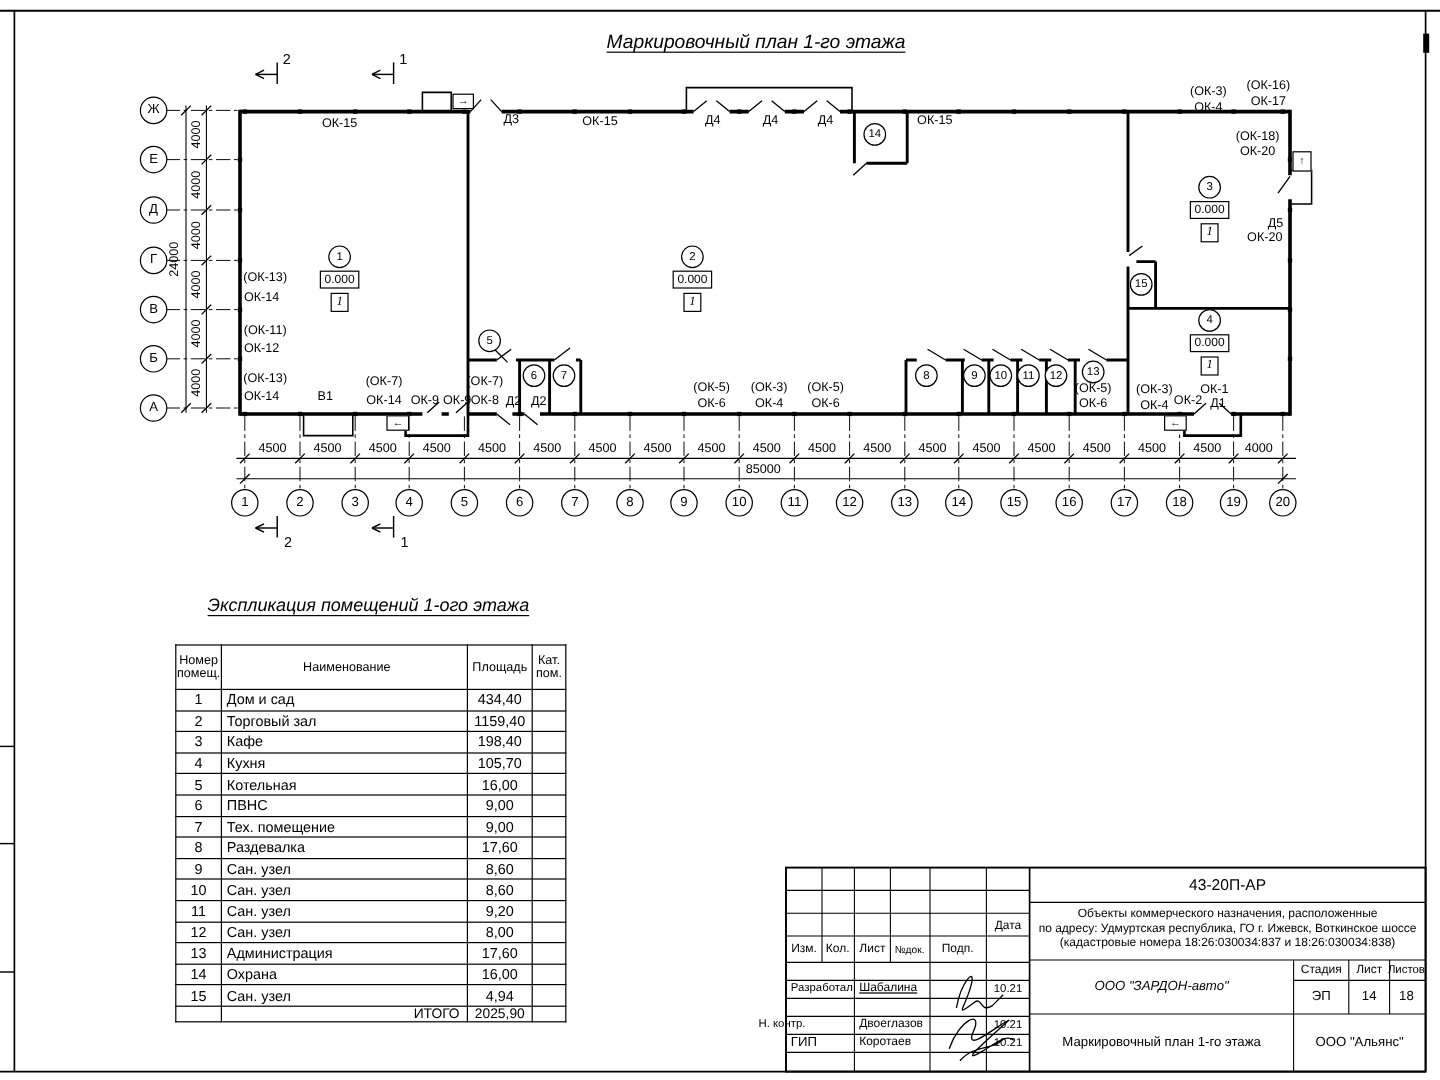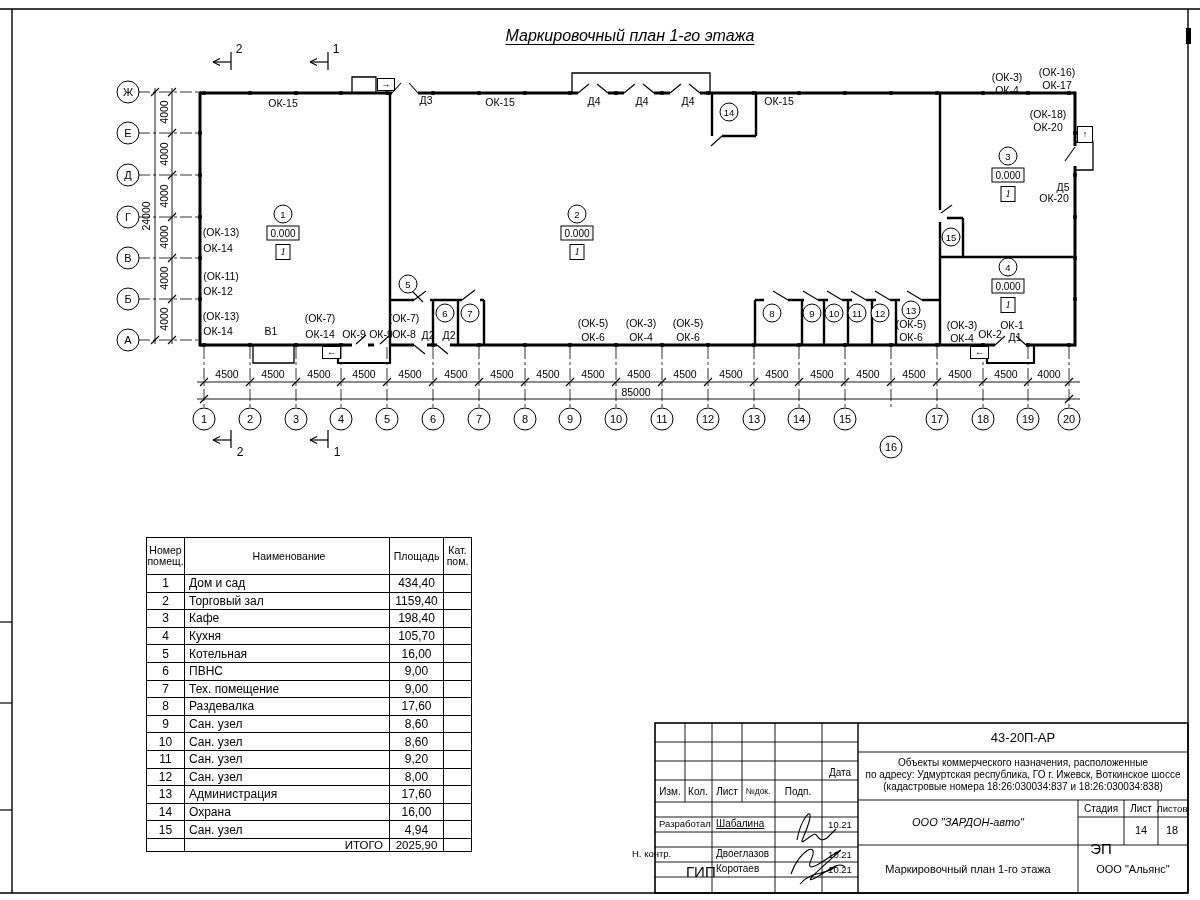--- a/index.html
+++ b/index.html
@@ -236,20 +236,21 @@
         <rect x="198.2" y="215.2" width="3.6" height="3.6" fill="#000"></rect>
         <rect x="1073.2" y="215.2" width="3.6" height="3.6" fill="#000"></rect>
         <rect x="198.2" y="256.2" width="3.6" height="3.6" fill="#000"></rect>
         <rect x="1073.2" y="256.2" width="3.6" height="3.6" fill="#000"></rect>
         <rect x="198.2" y="297.2" width="3.6" height="3.6" fill="#000"></rect>
         <rect x="1073.2" y="297.2" width="3.6" height="3.6" fill="#000"></rect>
       </g>
 </svg>
 
 <div class="ctr title" style="left:630px;top:36px;">Маркировочный план 1-го этажа</div>
+<div class="ctr title" style="left:307px;top:505px;font-size:15px;">Экспликация помещений 1-ого этажа</div>
 
 <div class="abox" style="left:377px;top:78px;width:16px;height:11px;">→</div>
 <div class="abox" style="left:322px;top:346px;width:17px;height:11px;">←</div>
 <div class="abox" style="left:970px;top:346px;width:17px;height:11px;">←</div>
 <div class="abox" style="left:1077px;top:126px;width:14px;height:15px;line-height:15px;">↑</div>
 
 <div class="ctr lbl" style="left:636px;top:392px;background:#fff;padding:0 3px;">85000</div>
 <div class="rot lbl" style="position:absolute;left:146px;top:216px;">24000</div>
 
 <table class="expl">
@@ -366,21 +367,21 @@
 <div class="ctr st" style="left:1023px;top:737px;font-size:13px;">43-20П-АР</div>
 <div class="ctr st" style="left:1023px;top:762px;">Объекты коммерческого назначения, расположенные</div>
 <div class="ctr st" style="left:1023px;top:774px;">по адресу: Удмуртская республика, ГО г. Ижевск, Воткинское шоссе</div>
 <div class="ctr st" style="left:1023px;top:786px;">(кадастровые номера 18:26:030034:837 и 18:26:030034:838)</div>
 <div class="ctr st" style="left:968px;top:822px;font-style:italic;font-size:11px;">ООО "ЗАРДОН-авто"</div>
 <div class="ctr st" style="left:968px;top:869px;font-size:11px;">Маркировочный план 1-го этажа</div>
 <div class="ctr st" style="left:1133px;top:869px;font-size:11px;">ООО "Альянс"</div>
 <div class="ctr st" style="left:1101px;top:808px;">Стадия</div>
 <div class="ctr st" style="left:1141px;top:808px;">Лист</div>
 <div class="ctr st" style="left:1172px;top:808px;font-size:9.5px;">Листов</div>
-<div class="ctr st" style="left:1101px;top:848px;font-size:15px;">ЭП</div>
+<div class="ctr st" style="left:1101px;top:830px;font-size:11px;">ЭП</div>
 <div class="ctr st" style="left:1141px;top:830px;font-size:11px;">14</div>
 <div class="ctr st" style="left:1172px;top:830px;font-size:11px;">18</div>
 <div class="ctr st" style="left:670px;top:791px;">Изм.</div>
 <div class="ctr st" style="left:698px;top:791px;">Кол.</div>
 <div class="ctr st" style="left:727px;top:791px;">Лист</div>
 <div class="ctr st" style="left:758px;top:791px;font-size:8.5px;">№док.</div>
 <div class="ctr st" style="left:798px;top:791px;">Подп.</div>
 <div class="ctr st" style="left:840px;top:772px;">Дата</div>
 <div id="stamp-rows"></div>
 
@@ -400,21 +401,21 @@
       <div class="ctr axc" style="position: absolute; left: 433px; top: 419px;">6</div>
       <div class="ctr axc" style="position: absolute; left: 479px; top: 419px;">7</div>
       <div class="ctr axc" style="position: absolute; left: 525px; top: 419px;">8</div>
       <div class="ctr axc" style="position: absolute; left: 570px; top: 419px;">9</div>
       <div class="ctr axc" style="position: absolute; left: 616px; top: 419px;">10</div>
       <div class="ctr axc" style="position: absolute; left: 662px; top: 419px;">11</div>
       <div class="ctr axc" style="position: absolute; left: 708px; top: 419px;">12</div>
       <div class="ctr axc" style="position: absolute; left: 754px; top: 419px;">13</div>
       <div class="ctr axc" style="position: absolute; left: 799px; top: 419px;">14</div>
       <div class="ctr axc" style="position: absolute; left: 845px; top: 419px;">15</div>
-      <div class="ctr axc" style="position: absolute; left: 891px; top: 419px; margin-top: 28px;">16</div>
+      <div class="ctr axc" style="position: absolute; left: 891px; top: 419px;">16</div>
       <div class="ctr axc" style="position: absolute; left: 937px; top: 419px;">17</div>
       <div class="ctr axc" style="position: absolute; left: 983px; top: 419px;">18</div>
       <div class="ctr axc" style="position: absolute; left: 1028px; top: 419px;">19</div>
       <div class="ctr axc" style="position: absolute; left: 1069px; top: 419px;">20</div>
       <div class="ctr lbl" style="position: absolute; left: 227px; top: 374px;">4500</div>
       <div class="ctr lbl" style="position: absolute; left: 273px; top: 374px;">4500</div>
       <div class="ctr lbl" style="position: absolute; left: 319px; top: 374px;">4500</div>
       <div class="ctr lbl" style="position: absolute; left: 364px; top: 374px;">4500</div>
       <div class="ctr lbl" style="position: absolute; left: 410px; top: 374px;">4500</div>
       <div class="ctr lbl" style="position: absolute; left: 456px; top: 374px;">4500</div>
@@ -506,18 +507,18 @@
       <div class="ctr lbl" style="position: absolute; left: 962px; top: 338px;">ОК-4</div>
       <div class="ctr lbl" style="position: absolute; left: 990px; top: 334px;">ОК-2</div>
       <div class="ctr lbl" style="position: absolute; left: 1012px; top: 325px;">ОК-1</div>
       <div class="ctr lbl" style="position: absolute; left: 1015px; top: 337px;">Д1</div>
       <div class="st" style="position: absolute; left: 659px; top: 818px; font-size: 9.5px;">Разработал</div>
       <div class="st" style="position: absolute; left: 716px; top: 818px; text-decoration: underline;">Шабалина</div>
       <div class="ctr st" style="position: absolute; left: 840px; top: 824px; font-size: 9.5px;">10.21</div>
       <div class="st" style="position: absolute; left: 632px; top: 848px; font-size: 9.5px;">Н. контр.</div>
       <div class="st" style="position: absolute; left: 716px; top: 848px;">Двоеглазов</div>
       <div class="ctr st" style="position: absolute; left: 840px; top: 854px; font-size: 9.5px;">10.21</div>
-      <div class="st" style="position: absolute; left: 686px; top: 863px; font-size: 15px;">ГИП</div>
+      <div class="st" style="position: absolute; left: 659px; top: 863px; font-size: 11px;">ГИП</div>
       <div class="st" style="position: absolute; left: 716px; top: 863px;">Коротаев</div>
       <div class="ctr st" style="position: absolute; left: 840px; top: 869px; font-size: 9.5px;">10.21</div>
     </div>
 
 </div>
 
 </body></html>

